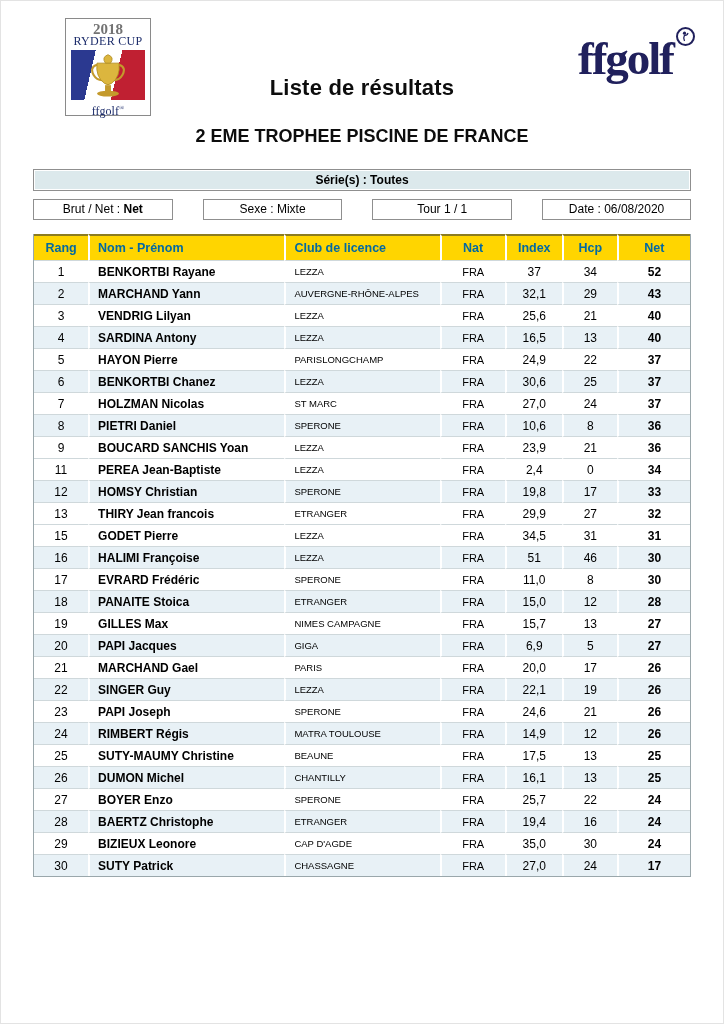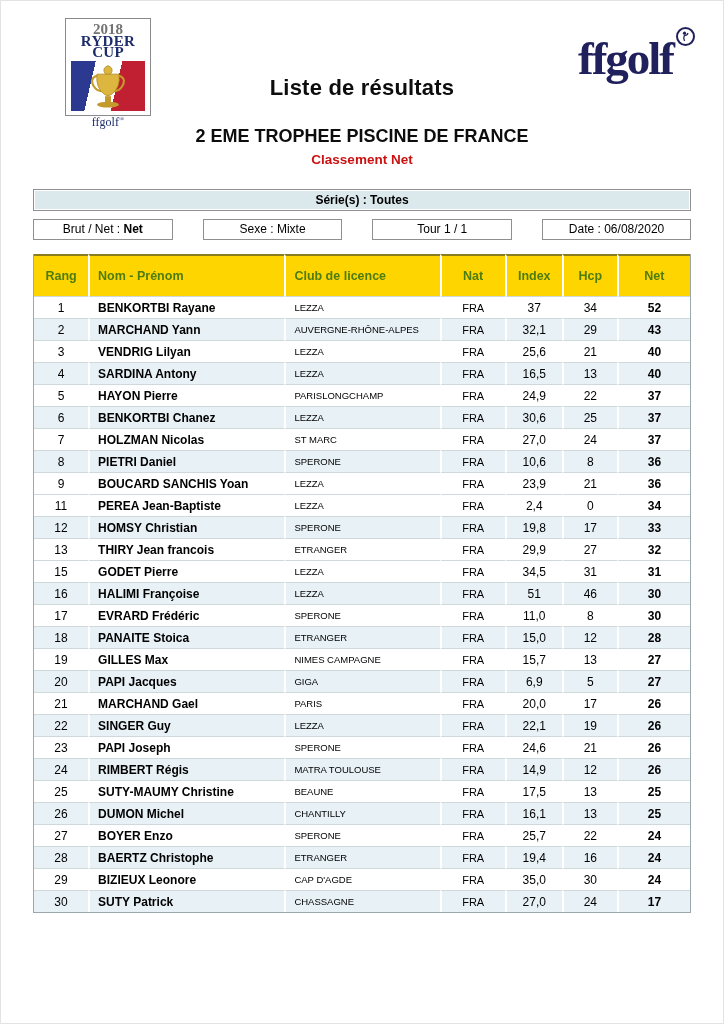--- a/index.html
+++ b/index.html
@@ -9,21 +9,21 @@
     box-sizing:border-box;border:1px solid #e3e3e3;overflow:hidden;margin:0 auto;
   }
 
   
   .header{position:relative;height:118px;}
   .rydercup{
     position:absolute;left:64px;top:17px;width:86px;height:98px;
     border:1px solid #8a8a8a;background:#fff;text-align:center;box-sizing:border-box;
   }
   .rydercup .rc-year{font-family:"Liberation Serif",serif;font-weight:bold;color:#737373;font-size:15px;margin-top:3px;line-height:14px;}
-  .rydercup .rc-event{font-family:"Liberation Serif",serif;font-weight:bold;color:#1d2d6b;font-size:15px;line-height:11px;letter-spacing:.3px;text-align:center;}
+  .rydercup .rc-event{font-family:"Liberation Serif",serif;font-weight:normal;color:#1d2d6b;font-size:12px;line-height:11px;letter-spacing:.3px;text-align:center;}
   .rc-flag{
     height:50px;margin:3px 5px 2px;position:relative;
     background:linear-gradient(103deg,#2b3990 0 29%,#ffffff 29% 60%,#c02032 60% 100%);
   }
   .rc-flag svg{position:absolute;left:50%;top:50%;transform:translate(-50%,-50%);}
   .rydercup .rc-brand{font-family:"Liberation Serif",serif;color:#1d2d6b;font-size:12px;line-height:13px;}
   .rydercup .rc-brand sup{font-size:7px;}
 
   .doc-title{
     position:absolute;left:0;right:0;top:74px;text-align:center;
@@ -61,23 +61,23 @@
   .filter-box.wide{width:160px;}
   .filter-box .strong{font-weight:bold;}
 
   
   .table-wrap{margin:14px 32px 0;}
   table.results{
     width:100%;table-layout:fixed;border-collapse:separate;border-spacing:0;
     border:1px solid #9aa7ab;border-top:none;
   }
   .results th{
-    background:#ffd500;height:24px;font-size:12.5px;font-weight:bold;color:#4d7c0f;
+    background:#ffd500;height:24px;font-size:12.5px;font-weight:bold;color:#0369a1;
     border-top:2px solid #8c7c20;border-bottom:1px solid #cfd8db;
-    padding:8px;overflow:hidden;white-space:nowrap;
+    padding:0;overflow:hidden;white-space:nowrap;
   }
   .results td{
     height:21px;border-top:1px solid #cfd8db;padding:0;overflow:hidden;white-space:nowrap;
     font-size:12px;background:#fff;
   }
   .results tr:first-child td{border-top:none;}
   .results th + th, .results td + td{border-left:2px solid #fff;}
   .results tr.alt td{background:#e8f1f6;}
   .c{text-align:center;}
   .l{text-align:left;padding-left:8px !important;}
@@ -117,21 +117,20 @@
 
     <div class="doc-title">Liste de résultats</div>
 
     <div class="ffgolf"><span>ffgolf</span><span class="reg"><svg width="13" height="13" viewBox="0 0 13 13">
             <circle cx="5.5" cy="3.2" r="1.6" fill="#20205c"></circle>
             <path d="M5.5 5 q-1.5 3 0 6 M5.5 5 q2.5 1 3.5 -2" stroke="#20205c" stroke-width="1.3" fill="none"></path>
           </svg></span></div>
   </div>
 
   <div class="comp-title">2 EME TROPHEE PISCINE DE FRANCE</div>
-  <div class="comp-subtitle" style="color:#cc1111;">Classement Net</div>
 
   <div class="serie-bar">Série(s) : Toutes</div>
 
   <div class="filter-row">
     <div class="filter-box">
       <span>Brut / Net :</span>
       <span class="strong">Net</span>
     </div>
     <div class="filter-box">
       <span>Sexe :</span>

